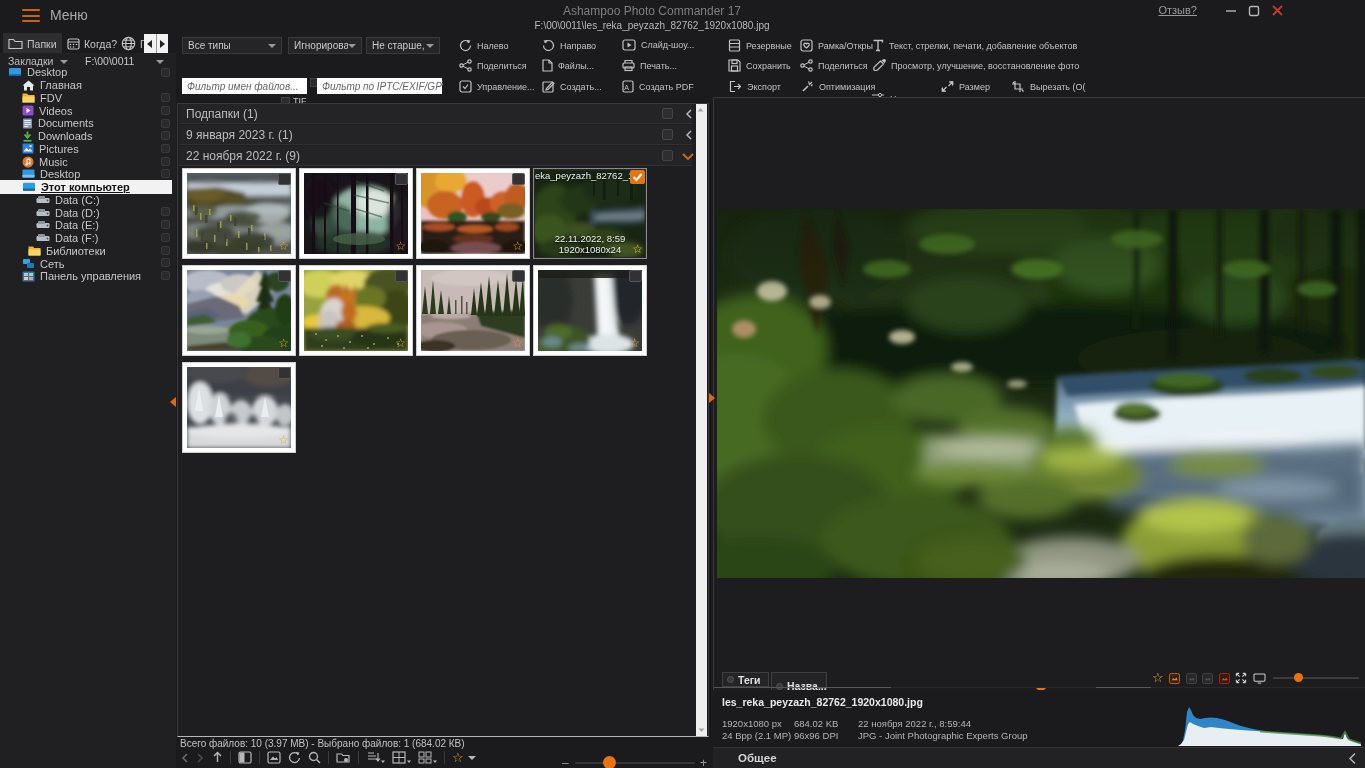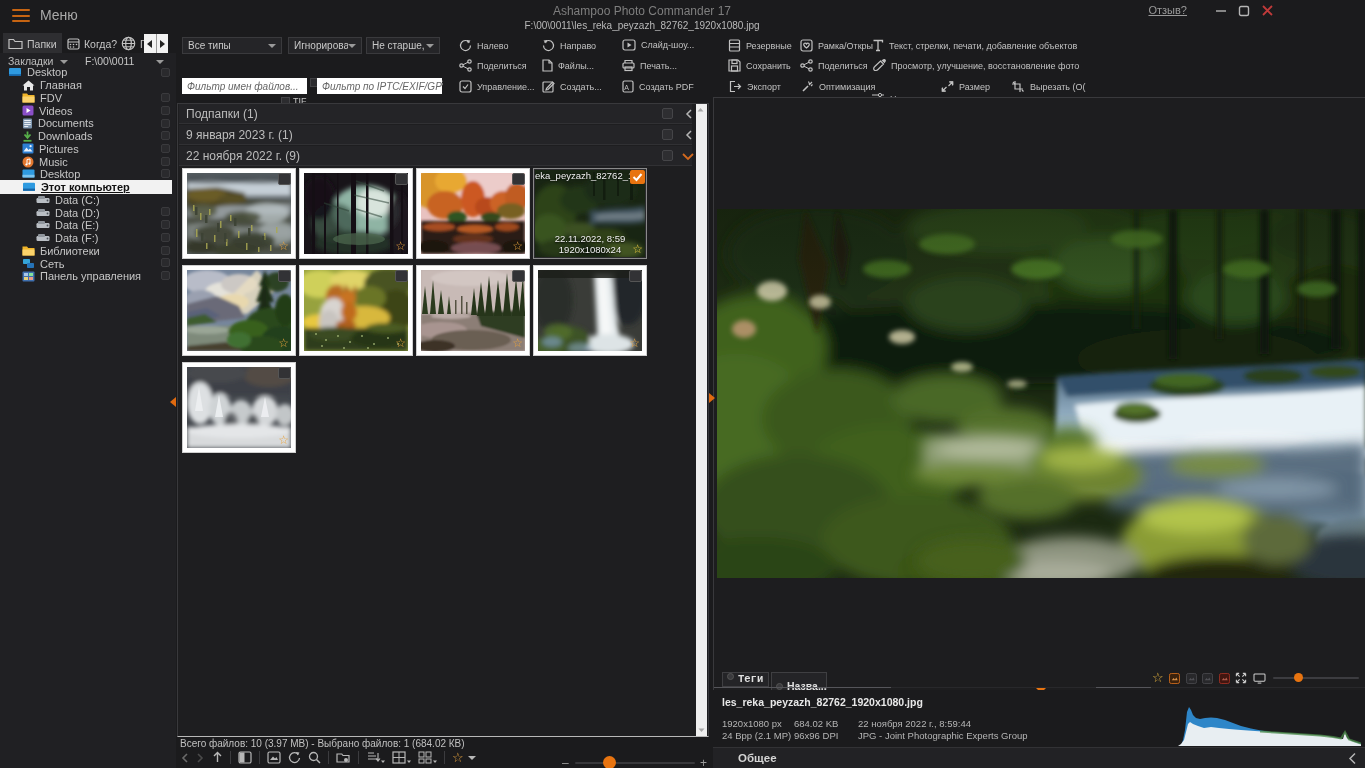--- a/index.html
+++ b/index.html
@@ -1,20 +1,20 @@
 <!DOCTYPE html>
 <html><head>
 <meta charset="utf-8">
 <style>
 * { margin:0; padding:0; box-sizing:border-box; }
 html,body { width:1365px; height:768px; overflow:hidden; background:#1b1b1d; font-family:"Liberation Sans", sans-serif; }
 .abs { position:absolute; }
 #app { position:relative; width:1365px; height:768px; color:#cfcfcf; }
 
-#titlebar { position:absolute; left:4px; top:0; width:1276px; height:32px; background:#1b1b1d;text-decoration:underline; }
+#titlebar { position:absolute; left:14px; top:0; width:1276px; height:32px; background:#1b1b1d;text-decoration:underline; }
 #hamb { position:absolute; left:8px; top:9px; width:18px; height:14px; }
 #hamb div { height:2px; background:#c66412; margin-bottom:3.5px; border-radius:1px; }
 #menu-txt { position:absolute; left:36px; top:7px; font-size:14px; color:#a9a9a9; }
 #apptitle { position:absolute; left:0; right:0; top:4px; text-align:center; font-size:12px; color:#7e7e7e; }
 #apppath { position:absolute; left:0; right:0; top:20px; text-align:center; font-size:10px; color:#b9b9b9; }
 #feedback { position:absolute; right:93px; top:4px; font-size:11px; color:#9a9a9a; text-decoration:underline; }
 #winbtns { position:absolute; right:6px; top:4px; display:flex; gap:11px; align-items:center; }
 
 #toolbar { position:absolute; left:0; top:32px; width:1081px; height:65px; background:#1b1b1d; }
 
@@ -300,21 +300,21 @@
     <div class="trow" style="left:36px; top:166px;"><svg width="14" height="10" viewBox="0 0 14 10">
           <rect x="0.5" y="3" width="13" height="5" rx="1.2" fill="#b9bec4"></rect>
           <rect x="2" y="1" width="7" height="3" rx="1" fill="#8f959c"></rect>
           <circle cx="11.5" cy="5.5" r="0.9" fill="#4a5058"></circle>
         </svg>Data (E:)</div>
     <div class="trow" style="left:36px; top:178.7px;"><svg width="14" height="10" viewBox="0 0 14 10">
           <rect x="0.5" y="3" width="13" height="5" rx="1.2" fill="#b9bec4"></rect>
           <rect x="2" y="1" width="7" height="3" rx="1" fill="#8f959c"></rect>
           <circle cx="11.5" cy="5.5" r="0.9" fill="#4a5058"></circle>
         </svg>Data (F:)</div>
-    <div class="trow" style="left:22px; top:191.5px;"><svg width="13" height="11" viewBox="0 0 13 11">
+    <div class="trow" style="left:28px; top:191.5px;"><svg width="13" height="11" viewBox="0 0 13 11">
           <path d="M.5 1.5 L5 1.5 L6.2 3 L12.5 3 L12.5 10.5 L.5 10.5 Z" fill="#f0b429"></path>
           <path d="M.5 4.5 L12.5 4.5 L12.5 10.5 L.5 10.5 Z" fill="#fbd36b"></path>
         </svg>Библиотеки</div>
     <div class="trow" style="left:22px; top:204.2px;"><svg width="13" height="11" viewBox="0 0 13 11">
           <rect x="1" y="1" width="7" height="5" rx="0.8" fill="#35a4d8"></rect>
           <rect x="5" y="5" width="7" height="5" rx="0.8" fill="#2573b8"></rect>
         </svg>Сеть</div>
     <div class="trow" style="left:22px; top:217px;"><svg width="13" height="11" viewBox="0 0 13 11">
           <rect x="0.5" y="0.5" width="12" height="10" rx="1" fill="#3f6fae"></rect>
           <rect x="2" y="2" width="4" height="3" fill="#a9c6e8"></rect>
@@ -899,21 +899,21 @@
           <ellipse cx="103" cy="93" rx="11" ry="7" fill="#bcb894"></ellipse>
           <ellipse cx="27" cy="120" rx="12" ry="9" fill="#b8946e"></ellipse>
           <ellipse cx="185" cy="128" rx="13" ry="7" fill="#c4c09c"></ellipse>
           <ellipse cx="245" cy="158" rx="11" ry="5" fill="#b4b88c"></ellipse>
           <ellipse cx="300" cy="175" rx="10" ry="4" fill="#a8ac84"></ellipse>
         </g>
         <rect x="0" y="0" width="649" height="85" fill="url(#topdark)"></rect>
       </svg>
     </div>
 
-    <div style="position:absolute; left:8px; top:574px; width:47px; height:15px; background:#242427; border:1px solid #3f3f42; display:flex; gap:4px; padding:0 4px; font-size:10.5px; color:#e0e0e0; font-weight:bold;font-family:Liberation Mono, monospace;"><span style="flex:0 0 auto;width:7px;height:7px;border-radius:50%;background:#3a3a3d;border:1px solid #555;"></span>Теги</div>
+    <div style="position:absolute; left:8px; top:574px; width:47px; height:15px; background:#242427; border:1px solid #3f3f42; display:flex; align-items:center; gap:4px; padding:0 4px; font-size:10.5px; color:#e0e0e0; font-weight:bold;"><span style="flex:0 0 auto;width:7px;height:7px;border-radius:50%;background:#3a3a3d;border:1px solid #555;"></span>Теги</div>
     <div style="position:absolute; left:57px; top:574px; width:56px; height:28px; background:#242427; border:1px solid #3f3f42; display:flex; align-items:center; gap:4px; padding:0 4px; font-size:10.5px; color:#e0e0e0; font-weight:bold;"><span style="flex:0 0 auto;width:7px;height:7px;border-radius:50%;background:#3a3a3d;border:1px solid #555;"></span>Назва...</div>
     <div style="position:absolute; left:0px; top:589px; width:652px; height:1px; background:#28282b;"></div>
       <div style="position:absolute; left:0px; top:589px; width:177px; height:1px; background:#55555a;"></div>
       <div style="position:absolute; left:382px; top:589px; width:55px; height:1px; background:#55555a;"></div>
     <div style="position:absolute; left:322px; top:590px; width:0; height:0; border-left:5px solid transparent; border-right:5px solid transparent; border-top:5px solid #e87410;"></div>
 
     <div style="position:absolute; left:438px; top:574px; display:flex; gap:5.5px; align-items:center;">
       <span style="color:#e8b43d; font-size:13px; line-height:12px;">☆</span>
       <svg width="11" height="11" viewBox="0 0 12 12">
           <rect x="0.5" y="0.5" width="11" height="11" rx="2" fill="#3c220c" stroke="#cc6a1c"></rect>

